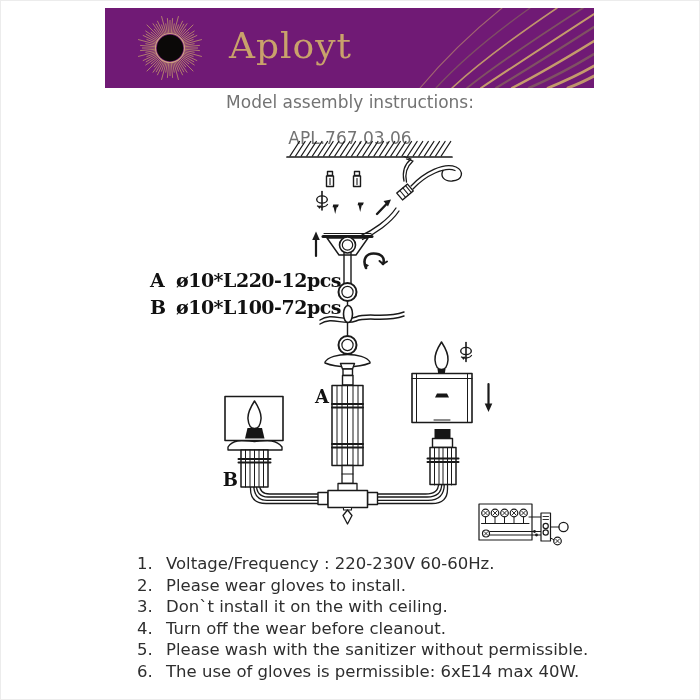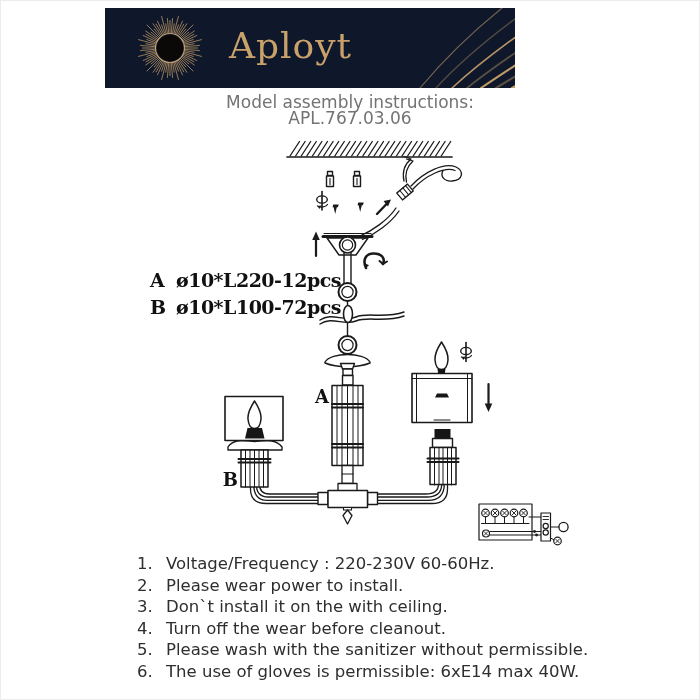--- a/index.html
+++ b/index.html
@@ -2,30 +2,30 @@
 <html><head>
 <meta charset="utf-8">
 <style>
   html,body{margin:0;padding:0;}
   body{
     width:700px;height:700px;position:relative;background:#ffffff;
     font-family:"DejaVu Sans",sans-serif;overflow:hidden;
   }
   .frame{position:absolute;inset:0;border:1px solid #ececec;pointer-events:none;}
   
-  .banner{position:absolute;left:105px;top:8px;width:410px;height:80px;background:#0f172a;overflow:hidden;}
+  .banner{position:absolute;left:105px;top:8px;width:489px;height:80px;background:#701a75;overflow:hidden;}
   .banner svg{position:absolute;left:0;top:0;}
   .brand{
     position:absolute;left:124px;top:0;height:80px;line-height:76px;
     color:#c9a26b;font-family:"DejaVu Serif",serif;font-size:36px;letter-spacing:1px;font-weight:400;
   }
   
   .title-line{position:absolute;left:0;width:700px;text-align:center;color:#737373;}
   .title1{top:92px;font-size:17px;}
-  .title2{top:108px;font-size:17px;}
+  .title2{top:128px;font-size:17px;}
   
   .diagram{position:absolute;left:0;top:132px;}
   .dlabel{font-family:"DejaVu Serif",serif;font-weight:bold;font-size:18px;fill:#111;}
   .ptext{font-family:"DejaVu Serif",serif;font-weight:bold;font-size:19px;letter-spacing:-0.5px;fill:#111;}
   
   .instr{position:absolute;left:137px;top:553px;width:460px;}
   .li-row{display:flex;font-size:16.5px;color:#2e2e2e;line-height:21.6px;}
   .li-num{width:29px;flex:0 0 29px;}
   .li-text{flex:1;}
 </style>
@@ -365,21 +365,21 @@
 </svg>
 </div>
 
 <div class="instr">
   <div class="li-row">
     <span class="li-num">1.</span>
     <span class="li-text">Voltage/Frequency : 220-230V 60-60Hz.</span>
   </div>
   <div class="li-row">
     <span class="li-num">2.</span>
-    <span class="li-text">Please wear power to install.</span>
+    <span class="li-text">Please wear gloves to install.</span>
   </div>
   <div class="li-row">
     <span class="li-num">3.</span>
     <span class="li-text">Don`t install it on the with ceiling.</span>
   </div>
   <div class="li-row">
     <span class="li-num">4.</span>
     <span class="li-text">Turn off the wear before cleanout.</span>
   </div>
   <div class="li-row">

